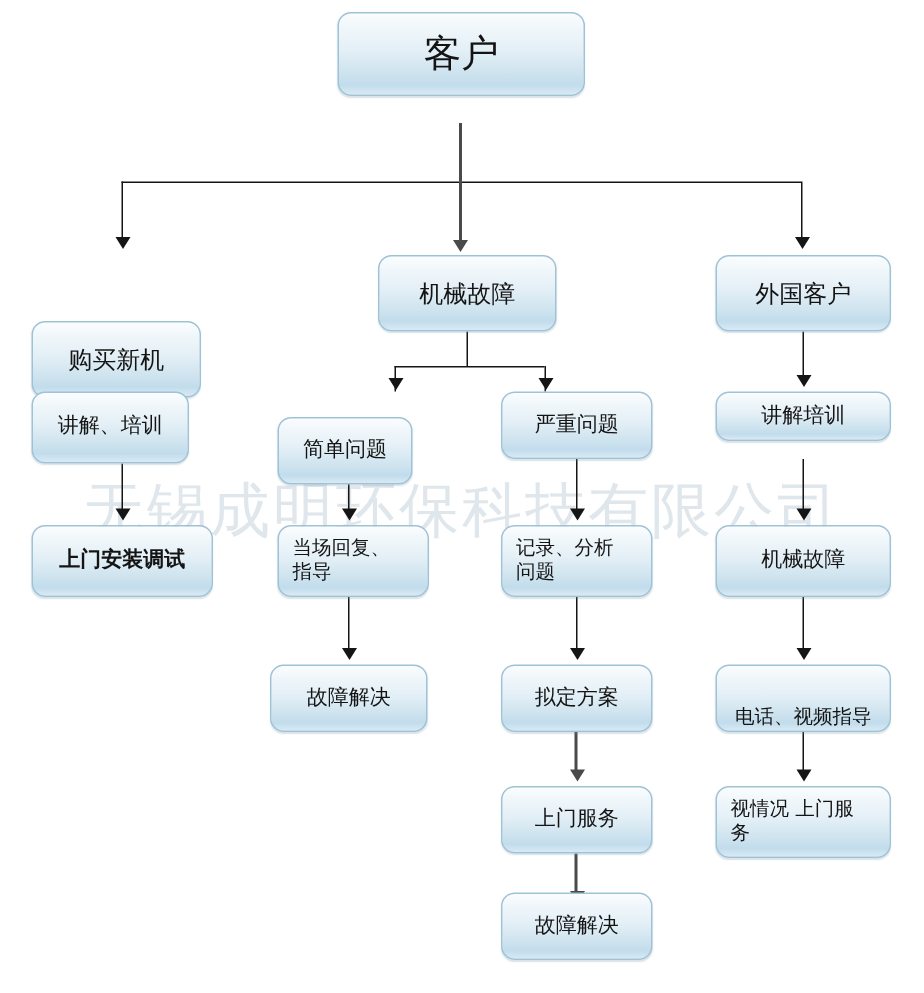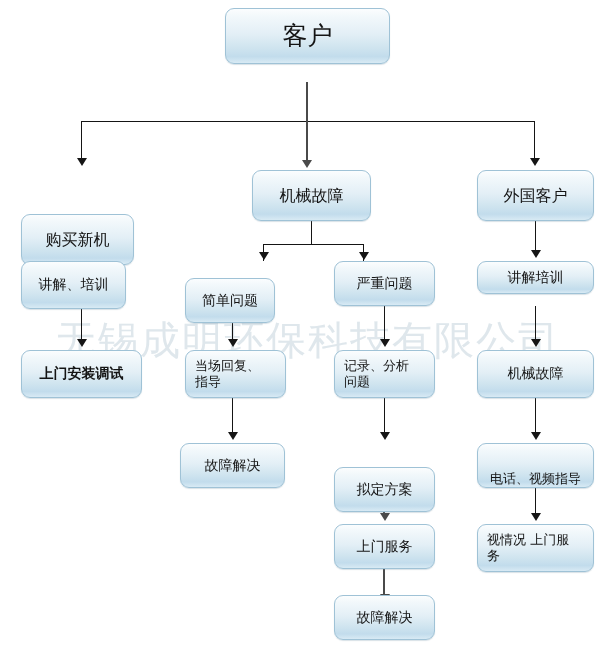--- a/index.html
+++ b/index.html
@@ -163,21 +163,21 @@
   <div class="ln v" style="left:384px; top:306px; height:35px;"></div>
   <div class="arrow" style="left:380px; top:339px;"></div>
 
   <div class="node leftalign t-small" style="left:334px; top:350px; width:101px; height:48px;">
     <span class="label">记录、分析问题</span>
   </div>
 
   <div class="ln v" style="left:384px; top:398px; height:36px;"></div>
   <div class="arrow" style="left:380px; top:432px;"></div>
 
-  <div class="node center t-body" style="left:334px; top:443px; width:101px; height:45px;margin-top:24px;">
+  <div class="node center t-body" style="left:334px; top:443px; width:101px; height:45px;">
     <span class="label">拟定方案</span>
   </div>
 
   <div class="ln thick v" style="left:383px; top:488px; height:27px;"></div>
   <div class="arrow gray" style="left:380px; top:513px;"></div>
 
   <div class="node center t-body" style="left:334px; top:524px; width:101px; height:45px;">
     <span class="label">上门服务</span>
   </div>
 

